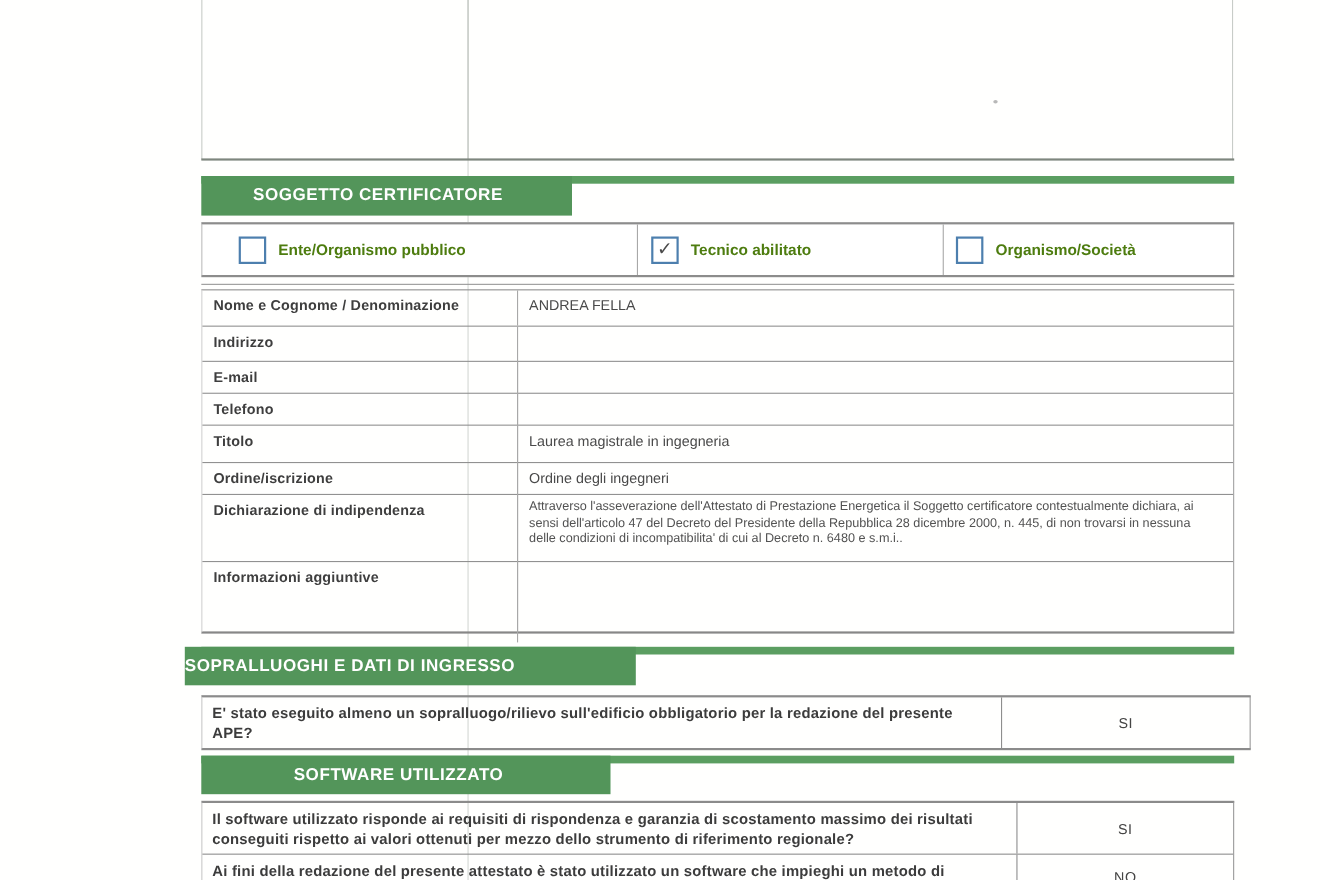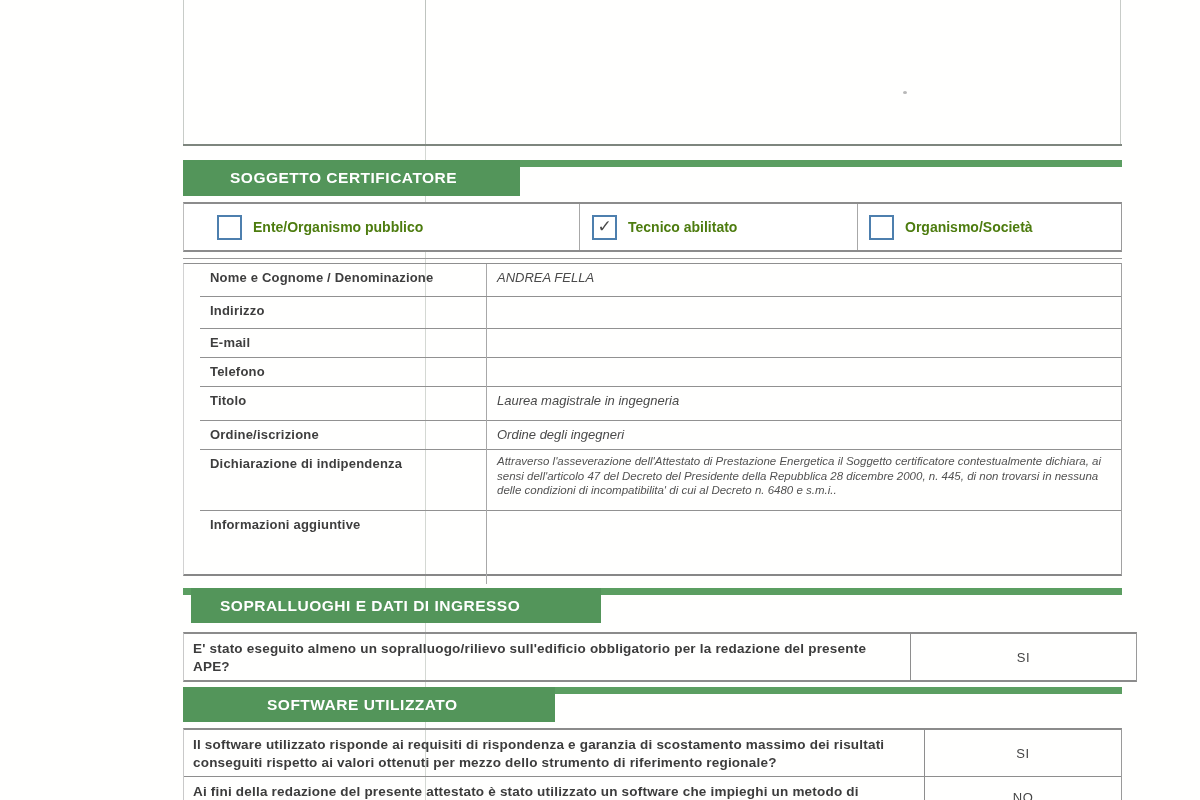--- a/index.html
+++ b/index.html
@@ -17,26 +17,26 @@
          border-top:2px solid #8c8c8c;border-bottom:2px solid #8c8c8c;
          border-left:1px solid #bdbdbd;border-right:1px solid #9a9a9a;}
   .cbcell{display:flex;align-items:center;height:100%;}
   .cbcell.sep{border-right:1px solid #a8a8a8;}
   .cbx{width:21px;height:21px;border:2px solid #4d7fae;background:#fff;flex:0 0 auto;
        display:flex;align-items:center;justify-content:center;}
   .cbmark{font-size:17px;color:#4a4a4a;line-height:1;transform:translateY(-1px);}
   .cblabel{margin-left:11px;font-weight:bold;font-size:14px;color:#4d7c0f;white-space:nowrap;}
   
   .ftable{position:absolute;border-top:1px solid #8f8f8f;border-bottom:2px solid #878787;
-          border-left:1px solid #d2d2d2;border-right:1px solid #a2a2a2;background:transparent;padding-left:16px;}
+          border-left:1px solid #d2d2d2;border-right:1px solid #a2a2a2;background:transparent;}
   .frow{display:flex;border-bottom:1px solid #919191;box-sizing:border-box;}
   .frow:last-child{border-bottom:none;}
   .flabel{width:287px;flex:0 0 287px;border-right:1px solid #a8a8a8;box-sizing:border-box;
           padding:6px 4px 0 10px;font-weight:bold;font-size:13px;color:#3e3e3e;letter-spacing:0.2px;}
-  .fvalue{flex:1;padding:6px 18px 0 10px;font-size:13px;color:#4a4a4a;font-style:italic;}
+  .fvalue{flex:1;padding:6px 18px 0 10px;font-size:13px;color:#4a4a4a;}
   .fvalue.small{font-size:11.5px;line-height:14.5px;padding-top:4px;color:#525252;}
   
   .qtable{position:absolute;border-top:2px solid #8b8b8b;border-bottom:2px solid #8b8b8b;
           border-left:1px solid #c9c9c9;border-right:1px solid #9a9a9a;}
   .qrow{display:flex;box-sizing:border-box;}
   .qrow.sep-bottom{border-bottom:1px solid #8e8e8e;}
   .qtext{flex:0 0 auto;border-right:1px solid #8e8e8e;box-sizing:border-box;
          padding:6px 10px 0 9px;font-weight:bold;font-size:13.5px;line-height:17.5px;color:#3c3c3c;letter-spacing:0.2px;}
   .qanswer{flex:1;display:flex;align-items:center;justify-content:center;
            font-size:13px;color:#454545;letter-spacing:0.5px;}
@@ -110,21 +110,21 @@
       <div class="flabel">Dichiarazione di indipendenza</div>
       <div class="fvalue small">Attraverso l'asseverazione dell'Attestato di Prestazione Energetica il Soggetto certificatore contestualmente dichiara, ai sensi dell'articolo 47 del Decreto del Presidente della Repubblica 28 dicembre 2000, n. 445, di non trovarsi in nessuna delle condizioni di incompatibilita' di cui al Decreto n. 6480 e s.m.i..</div>
     </div>
     <div class="frow" style="height:63px;">
       <div class="flabel">Informazioni aggiuntive</div>
       <div class="fvalue"></div>
     </div>
   </div>
 
   <div class="sec-strip" style="left:183px;top:588px;width:939px;"></div>
-  <div class="sec-box" style="left:191px;top:588px;width:410px;height:35px;padding-left:29px;box-sizing:border-box;">
+  <div class="sec-box" style="left:168px;top:588px;width:410px;height:35px;box-sizing:border-box;">
     <span class="sec-title">SOPRALLUOGHI E DATI DI INGRESSO</span>
   </div>
 
   <div class="qtable" style="left:183px;top:632px;width:954px;box-sizing:border-box;">
     <div class="qrow" style="height:46px;">
       <div class="qtext" style="width:727px;">
         <div style="max-width:700px;">E' stato eseguito almeno un sopralluogo/rilievo sull'edificio obbligatorio per la redazione del presente APE?</div>
       </div>
       <div class="qanswer">SI</div>
     </div>

